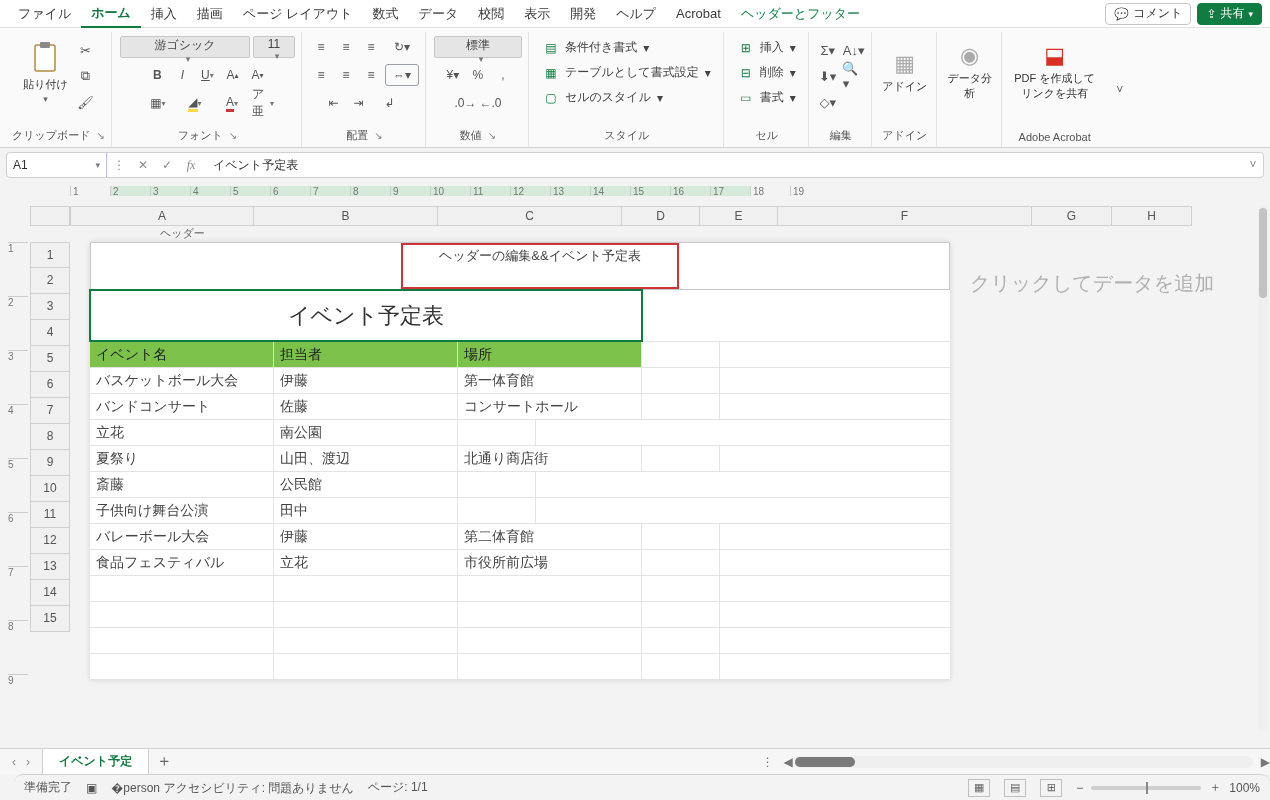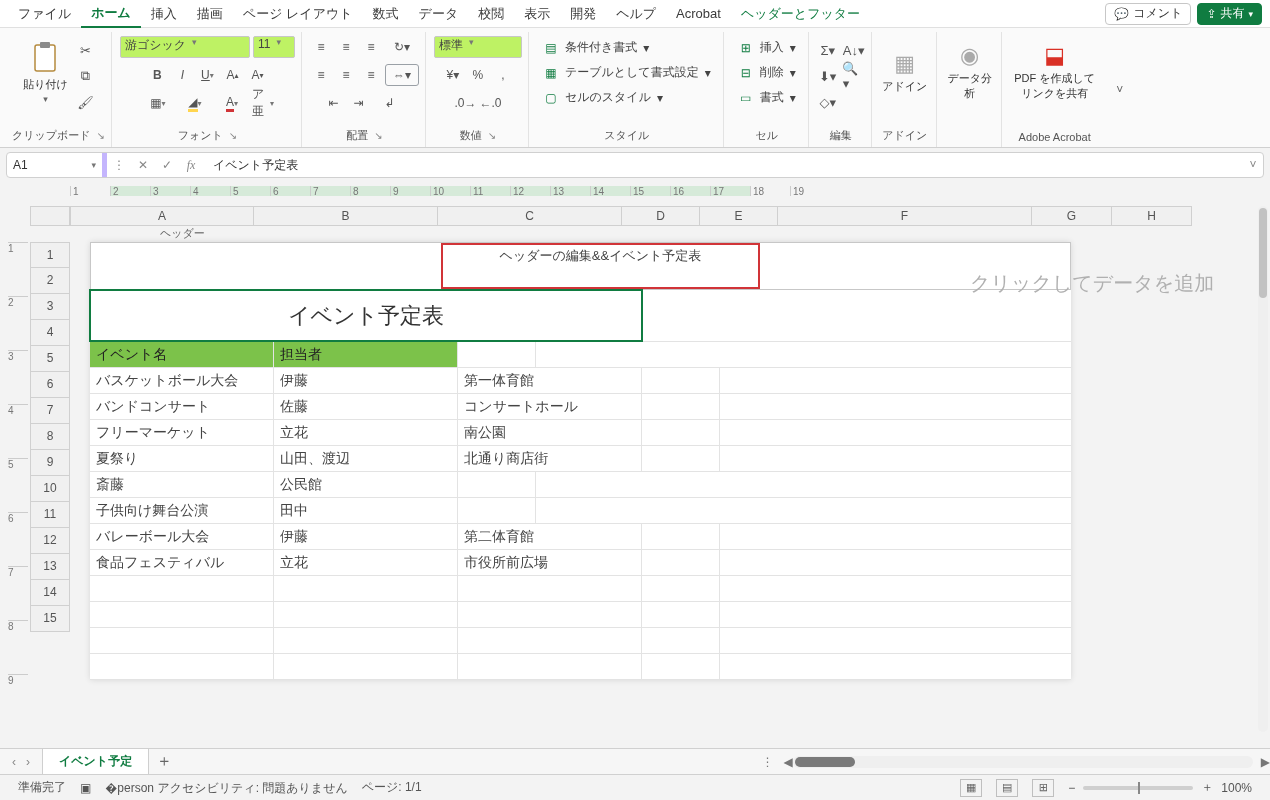--- a/index.html
+++ b/index.html
@@ -18,52 +18,52 @@
   .group:last-child { border-right:none; }
   .group-body { flex:1; display:flex; align-items:flex-start; gap:4px; padding-top:2px;}
   .group-label { font-size:11px; color:#555; padding:2px 0 4px; display:flex; align-items:center; gap:6px;}
   .group-label .launcher { font-size:10px; color:#888; cursor:pointer;}
   .col { display:flex; flex-direction:column; gap:3px; align-items:center;}
   .big-btn { display:flex; flex-direction:column; align-items:center; justify-content:center; width:50px; height:72px; border-radius:3px; cursor:pointer; }
   .big-btn .lbl { font-size:11px; color:#333; margin-top:2px; text-align:center;}
   .mini-stack { display:flex; flex-direction:column; gap:6px; padding-top:4px;}
   .mini-stack .mi { width:22px; height:20px; display:flex; align-items:center; justify-content:center; color:#555; cursor:pointer; border-radius:3px;font-size:13px;}
   .row { display:flex; gap:3px; align-items:center;}
-  .combo { display:flex; height:22px; border:1px solid #c7c7c7; background:#bef264; padding:0 4px; border-radius:2px; color:#444;}
+  .combo { display:flex; align-items:center; height:22px; border:1px solid #c7c7c7; background:#e5e5e5; padding:0 4px; border-radius:2px; color:#444;flex-direction:column;}
   .combo .dd { margin-left:6px; color:#777; font-size:9px;}
   .sq { width:22px; height:22px; display:flex; align-items:center; justify-content:center; color:#555; cursor:pointer; border-radius:3px;}
   .sq.wide{width:34px;}
   .u-red{border-bottom:3px solid #d13438;}
   .u-y{border-bottom:3px solid #ffd54f;}
   .style-btn { display:flex; align-items:center; gap:6px; height:23px; padding:0 6px; color:#444; cursor:pointer; border-radius:3px; font-size:12px;}
   .style-btn .ic{width:16px;text-align:center;color:#107c41;}
   .disabled { color:#aaa; }
   .collapse-caret{ display:flex; align-items:center; justify-content:center; width:24px; color:#666; cursor:pointer;}
   
   .formula-bar{ display:flex; align-items:center; height:26px; background:#fff; border:1px solid #d0d0d0; margin:4px 6px; border-radius:4px;}
-  .namebox{ width:100px; height:100%; display:flex; align-items:center; justify-content:space-between; padding:0 6px; border-right:5px solid #c4b5fd; color:#333;}
+  .namebox{ width:100px; height:100%; display:flex; align-items:center; justify-content:space-between; padding:0 6px; border-right:1px solid #c4b5fd; color:#333;}
   .fb-ico{width:24px;display:flex;align-items:center;justify-content:center;color:#888;}
   .fb-ico.fx{font-style:italic;font-family:serif;}
   .fb-input{ flex:1; padding:0 10px; color:#333;}
   .fb-expand{width:20px;color:#888;display:flex;align-items:center;justify-content:center;}
   
   .workarea{ position:relative; height:550px; }
   .hruler{ position:absolute; left:70px; top:4px; right:14px; height:18px; display:flex; font-size:10px; color:#777;}
   .hruler .tick{ width:40px; border-left:1px solid #ccc; padding-left:2px; height:10px;}
   .hruler .tick.shaded{background:#d6ead9;}
   .colhdr{ position:absolute; left:70px; top:24px; right:14px; height:20px; display:flex; }
   .colhdr .ch{ border:1px solid #d0d0d0; border-left:none; background:#f0f0f0; text-align:center; font-size:12px; color:#555; line-height:18px;}
   .colhdr .ch:first-child{border-left:1px solid #d0d0d0;}
   .select-all{ position:absolute; left:30px; top:24px; width:40px; height:20px; background:#f0f0f0; border:1px solid #d0d0d0;}
   .vruler{ position:absolute; left:8px; top:60px; width:20px; display:flex; flex-direction:column; font-size:10px; color:#777;}
   .vruler .vt{height:54px;border-top:1px solid #ccc;}
   .rowhdrs{ position:absolute; left:30px; top:60px; width:40px; display:flex; flex-direction:column;}
   .rowhdrs .rh{ height:26px; background:#f0f0f0; border:1px solid #d0d0d0; border-top:none; text-align:center; font-size:12px; color:#555; line-height:24px;}
   .rowhdrs .rh:first-child{border-top:1px solid #d0d0d0;}
-  .page{ position:absolute; left:90px; top:60px; width:981px; background:#fff; box-shadow:0 0 6px rgba(0,0,0,.12); }
+  .page{ position:absolute; left:90px; top:60px; width:860px; background:#fff; box-shadow:0 0 6px rgba(0,0,0,.12); }
   .hdr-label{ position:absolute; left:70px; top:-16px; font-size:11px; color:#666;}
   .hdr-area{ height:48px; border:1px solid #c7c7c7; display:flex;}
   .hdr-cell{ flex:1; }
   .hdr-center{ border:2px solid #d13438; text-align:center; font-size:13px; color:#444; padding:2px;margin-left:40px;}
   .sheet{ }
   .srow{ display:flex; height:26px; border-bottom:1px solid #e3e3e3;}
   .srow.title{ height:52px; }
   .scell{ border-right:1px solid #e3e3e3; padding:0 6px; display:flex; align-items:center; font-size:14px; color:#444;}
   .cA{width:184px;} .cB{width:184px;} .cC{width:184px;} .cD{width:78px;} .cE{width:78px;border-right:none;}
   .title .scell{border-right:none;}
@@ -74,21 +74,21 @@
   .vscroll .thumb{position:absolute;left:1px;right:1px;top:2px;height:90px;background:#c2c2c2;border-radius:4px;}
   
   .tabbar{ position:absolute; bottom:26px; left:0; right:0; height:26px; background:#f6f6f6; border-top:1px solid #d0d0d0; display:flex; align-items:center;}
   .tabnav{display:flex;gap:10px;padding:0 12px;color:#888;}
   .tab{ padding:4px 16px; background:#fff; border:1px solid #cfcfcf; border-bottom:2px solid #107c41; font-size:12px; color:#107c41; font-weight:600;}
   .tab-add{width:30px;text-align:center;color:#666;font-size:16px;cursor:pointer;}
   .tb-spacer{flex:1;}
   .hscroll{ width:460px; height:12px; background:#efefef; border-radius:6px; margin-right:8px; position:relative;}
   .hscroll .thumb{position:absolute;left:2px;top:1px;bottom:1px;width:60px;background:#7a7a7a;border-radius:5px;}
   
-  .status{ position:absolute; bottom:0; left:0; right:0; height:26px; background:#f3f3f3; border-top:1px solid #d0d0d0; display:flex; align-items:center; padding:0 18px; gap:14px; font-size:12px; color:#555;}
+  .status{ position:absolute; bottom:0; left:14px; right:0; height:26px; background:#f3f3f3; border-top:1px solid #d0d0d0; display:flex; align-items:center; padding:0 10px; gap:14px; font-size:12px; color:#555;border-radius:9px;}
   .status .spacer{flex:1;}
   .status .viewbtn{width:22px;height:18px;border:1px solid #bfbfbf;display:flex;align-items:center;justify-content:center;font-size:11px;color:#666;cursor:pointer;}
   .zoom{display:flex;align-items:center;gap:8px;}
   .zoom .track{width:110px;height:4px;background:#cfcfcf;border-radius:2px;position:relative;}
   .zoom .track .h{position:absolute;left:50%;top:-4px;width:2px;height:12px;background:#888;}
   svg{display:block;}
 </style>
 </head>
 <body>
 
@@ -416,39 +416,39 @@
     </div>
     <div class="sheet" id="sheet">
         <div class="srow title">
           <div class="title-content">イベント予定表</div>
           <div class="scell cD"></div>
           <div class="scell cE"></div>
         </div>
         <div class="srow">
           <div class="scell hdr-row cA">イベント名</div>
           <div class="scell hdr-row cB">担当者</div>
+          <div class="scell hdr-row cC">場所</div>
           <div class="scell cD"></div>
           <div class="scell cE"></div>
         </div>
         <div class="srow">
           <div class="scell cA">バスケットボール大会</div>
           <div class="scell cB">伊藤</div>
           <div class="scell cC">第一体育館</div>
           <div class="scell cD"></div>
           <div class="scell cE"></div>
         </div>
         <div class="srow">
           <div class="scell cA">バンドコンサート</div>
           <div class="scell cB">佐藤</div>
           <div class="scell cC">コンサートホール</div>
           <div class="scell cD"></div>
           <div class="scell cE"></div>
         </div>
         <div class="srow">
-          <div class="scell cA">フリーマーケット</div>
           <div class="scell cB">立花</div>
           <div class="scell cC">南公園</div>
           <div class="scell cD"></div>
           <div class="scell cE"></div>
         </div>
         <div class="srow">
           <div class="scell cA">夏祭り</div>
           <div class="scell cB">山田、渡辺</div>
           <div class="scell cC">北通り商店街</div>
           <div class="scell cD"></div>

